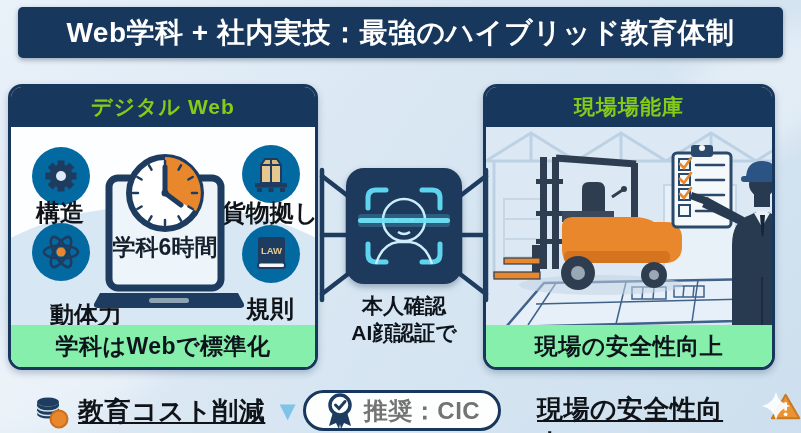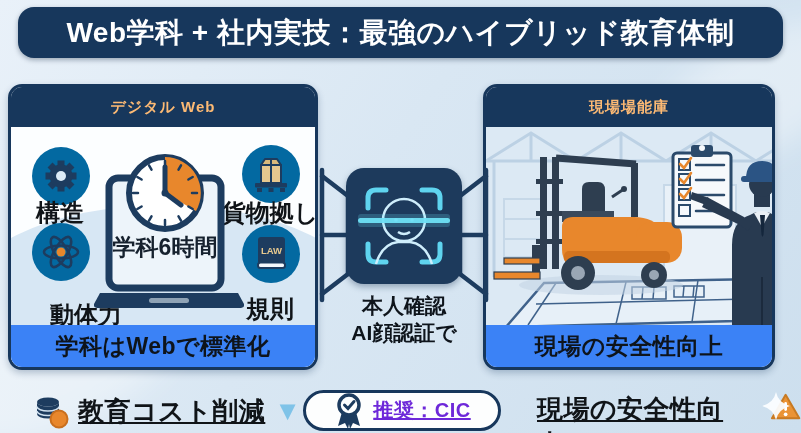--- a/index.html
+++ b/index.html
@@ -1,36 +1,36 @@
 <!DOCTYPE html>
 <html><head>
 <meta charset="utf-8">
 <style>
   html,body{margin:0;padding:0;}
   body{width:801px;height:433px;overflow:hidden;font-family:"Liberation Sans","DejaVu Sans",sans-serif;}
   .canvas{position:relative;width:801px;height:433px;background:linear-gradient(125deg,#e9f1f9 0%,#d9e7f3 45%,#cddfee 100%);overflow:hidden;}
   .sheen{position:absolute;background:rgba(255,255,255,.35);filter:blur(14px);transform:rotate(-28deg);border-radius:50%;}
-  .title-bar{position:absolute;left:18px;top:7px;width:765px;height:51px;background:#17375c;border-radius:16px;display:flex;align-items:center;justify-content:center;color:#fff;font-size:28px;font-weight:800;letter-spacing:.5px;box-shadow:0 2px 5px rgba(10,30,55,.35);}
+  .title-bar{position:absolute;left:18px;top:7px;width:765px;height:51px;background:#17375c;border-radius:5px;display:flex;align-items:center;justify-content:center;color:#fff;font-size:28px;font-weight:800;letter-spacing:.5px;box-shadow:0 2px 5px rgba(10,30,55,.35);}
   .panel{position:absolute;top:84px;height:286px;background:#fcfeff;border:3.5px solid #17375c;border-radius:14px;box-sizing:border-box;overflow:hidden;box-shadow:0 3px 7px rgba(23,55,92,.28);}
   .left-panel{left:8px;width:310px;}
   .right-panel{left:483px;width:292px;}
-  .panel-header{height:40px;background:#17375c;color:#fdba74;display:flex;align-items:center;justify-content:center;font-size:15px;font-weight:800;letter-spacing:1px;}
-  .panel-caption{position:absolute;bottom:0;left:0;right:0;height:42px;background:#3b82f6;display:flex;align-items:center;justify-content:center;font-size:23px;font-weight:900;color:#0e141b;z-index:6;letter-spacing:.5px;}
+  .panel-header{height:40px;background:#17375c;color:#84cc16;display:flex;align-items:center;justify-content:center;font-size:21px;font-weight:800;letter-spacing:1px;}
+  .panel-caption{position:absolute;bottom:0;left:0;right:0;height:42px;background:#86efac;display:flex;align-items:center;justify-content:center;font-size:23px;font-weight:900;color:#0e141b;z-index:6;letter-spacing:.5px;}
   .blue-ellipse{position:absolute;left:-55px;top:118px;width:415px;height:205px;background:#d7e7f4;border-radius:50%;z-index:1;}
   .icon-circle{position:absolute;width:58px;height:58px;border-radius:50%;background:#0369a1;display:flex;align-items:center;justify-content:center;z-index:3;}
   .topic-label{position:absolute;z-index:3;text-align:center;font-size:24px;font-weight:800;color:#101418;}
   .laptop-wrap{position:absolute;left:83px;top:56px;width:150px;height:165px;z-index:4;}
   .connectors{position:absolute;left:315px;top:160px;width:180px;height:150px;z-index:2;pointer-events:none;}
   .face-box{position:absolute;left:346px;top:168px;width:116px;height:116px;background:#1d3a5c;border-radius:18px;z-index:3;box-shadow:0 3px 6px rgba(20,45,80,.35);}
   .center-caption{position:absolute;left:328px;top:292px;width:152px;text-align:center;font-size:21px;font-weight:900;color:#0e141b;line-height:1.3;z-index:3;}
   .footer-left{position:absolute;left:33px;top:392px;height:38px;display:flex;align-items:center;gap:9px;}
   .footer-label{font-size:26px;font-weight:900;color:#101418;letter-spacing:.5px;text-decoration:underline;}
   .trend-down{font-size:27px;color:#7fc3e8;line-height:1;}
   .badge-pill{position:absolute;left:303px;top:390px;width:198px;height:41px;background:#fdfefe;border:3.5px solid #17375c;border-radius:24px;box-sizing:border-box;display:flex;align-items:center;justify-content:center;gap:8px;}
-  .badge-label{font-size:20px;font-weight:900;color:#6d28d9;letter-spacing:.5px;text-decoration:underline;}
+  .badge-label{font-size:24px;font-weight:900;color:#737373;letter-spacing:.5px;}
   .footer-right{position:absolute;left:537px;top:392px;height:38px;display:flex;align-items:flex-start;gap:25px;}
   .sparkle{position:absolute;left:762px;top:392px;z-index:2;}
 </style>
 </head>
 <body>
 
 <div class="canvas">
   <div class="sheen" style="left:-60px;top:300px;width:260px;height:120px;"></div>
   <div class="sheen" style="left:640px;top:40px;width:240px;height:110px;"></div>
 

